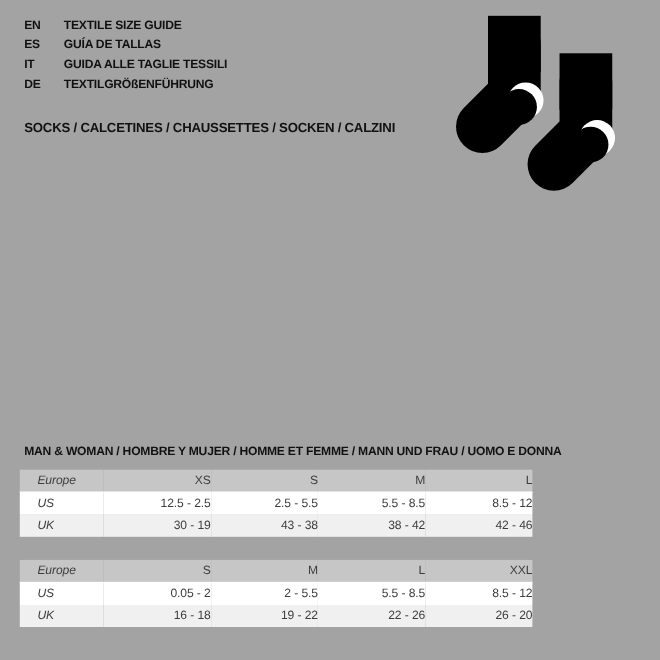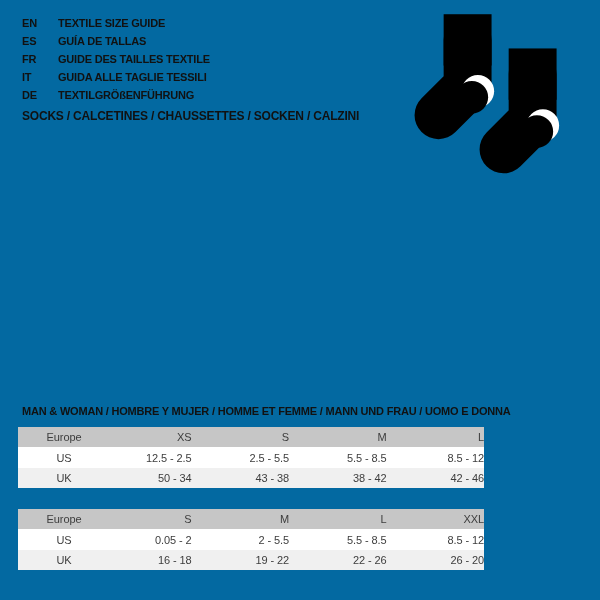--- a/index.html
+++ b/index.html
@@ -1,17 +1,17 @@
 <!DOCTYPE html>
 <html><head>
 <meta charset="utf-8">
 <style>
   html,body{margin:0;padding:0;background:#fff;}
   .page{
-    position:relative;width:600px;height:600px;background:#0369a1;
+    position:relative;width:600px;height:600px;background:#a3a3a3;
     font-family:"Liberation Sans",sans-serif;overflow:hidden;
   }
   
   .langs{
     position:absolute;left:22px;top:13px;margin:0;padding:0;list-style:none;
   }
   .langs li{height:18px;line-height:18px;white-space:nowrap;}
   .lang-code{
     display:inline-block;width:36px;font-size:11px;font-weight:bold;color:#111;
     letter-spacing:-0.2px;
@@ -33,34 +33,33 @@
   }
   table.size-table{
     width:466px;border-collapse:collapse;table-layout:fixed;
     font-size:11px;color:#3d3d3d;
   }
   table.size-table th,table.size-table td{
     height:20px;padding:0;font-weight:normal;text-align:right;vertical-align:middle;
     letter-spacing:-0.1px;
   }
   table.size-table th.col-label,table.size-table td.row-label{
-    text-align:center;padding-left:16px;
+    text-align:left;padding-left:16px;font-style:italic;
   }
   table.size-table thead tr{border-bottom:1px solid #ffffff;}
   col.c-label{width:76px;}
 </style>
 </head>
 <body>
 
 <div class="page">
 
   <ul class="langs" id="langs">
       <li><span class="lang-code">EN</span><span class="lang-label">TEXTILE SIZE GUIDE</span></li>
       <li><span class="lang-code">ES</span><span class="lang-label">GUÍA DE TALLAS</span></li>
-      <li><span class="lang-code">FR</span><span class="lang-label">GUIDE DES TAILLES TEXTILE</span></li>
       <li><span class="lang-code">IT</span><span class="lang-label">GUIDA ALLE TAGLIE TESSILI</span></li>
       <li><span class="lang-code">DE</span><span class="lang-label">TEXTILGRÖßENFÜHRUNG</span></li>
     </ul>
 
   <div class="category">SOCKS / CALCETINES / CHAUSSETTES / SOCKEN / CALZINI</div>
 
   <svg class="socks-svg" width="154" height="163" viewBox="0 0 180 190" aria-hidden="true">
     <defs>
       <g id="sock">
         <rect x="36" y="0" width="56" height="60" fill="#000"></rect>
@@ -96,21 +95,21 @@
           <tbody>
             <tr style="background: rgb(255, 255, 255);">
               <td class="row-label">US</td>
               <td>12.5 - 2.5</td>
               <td>2.5 - 5.5</td>
               <td>5.5 - 8.5</td>
               <td>8.5 - 12</td>
             </tr>
             <tr style="background: rgb(240, 240, 240);">
               <td class="row-label">UK</td>
-              <td>50 - 34</td>
+              <td>30 - 19</td>
               <td>43 - 38</td>
               <td>38 - 42</td>
               <td>42 - 46</td>
             </tr>
           </tbody>
         </table>
       </div>
       <div class="table-block" id="table-block-1">
         <table class="size-table">
           <colgroup>

